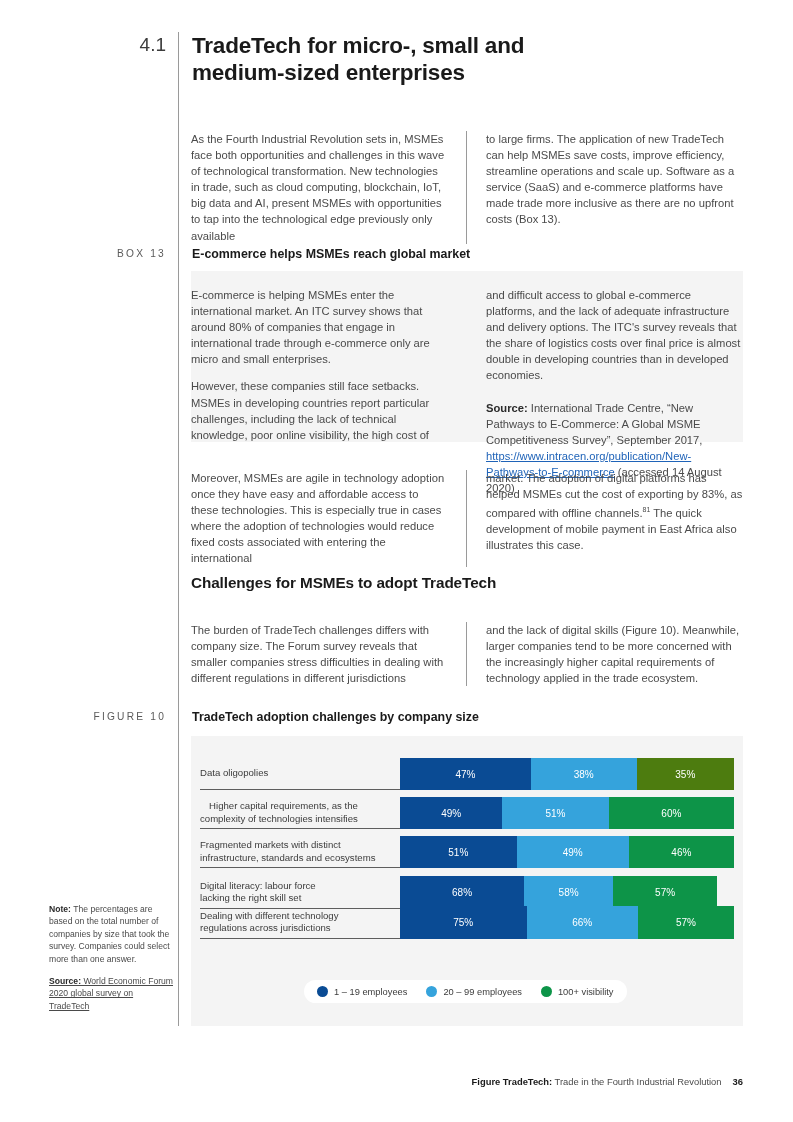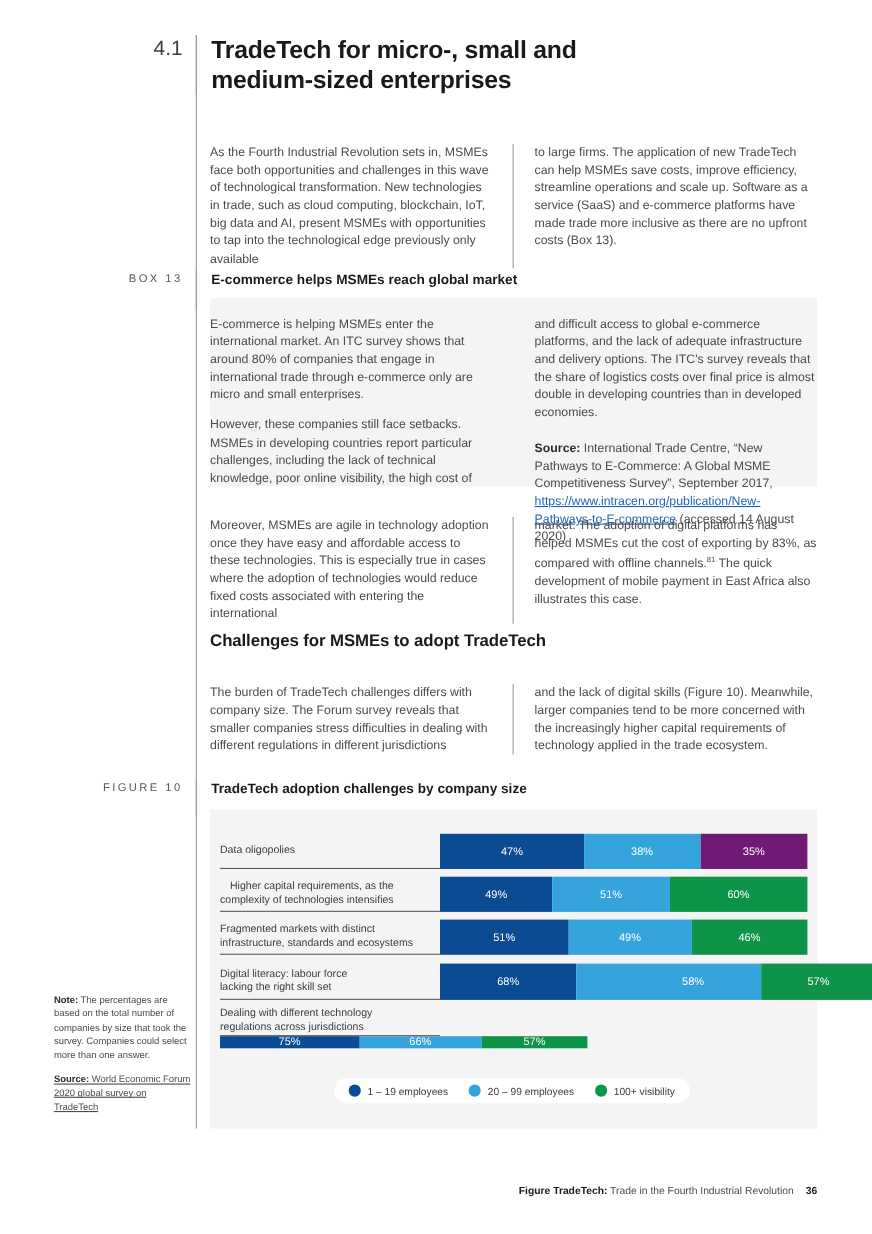--- a/index.html
+++ b/index.html
@@ -326,21 +326,21 @@
   <div class="chart" id="chart">
       <div class="bar-row" style="top: 22px; height: 32px;">
         <div class="bar-label">
           <div>
             <div>Data oligopolies</div>
           </div>
         </div>
         <div class="bar-track">
           <div class="seg" style="background: rgb(10, 75, 148); width: 130.817px;">47%</div>
           <div class="seg" style="background: rgb(53, 163, 220); width: 105.767px;">38%</div>
-          <div class="seg" style="background: #701a75; width: 97.4167px;">35%</div>
+          <div class="seg" style="background: #4d7c0f; width: 97.4167px;">35%</div>
         </div>
       </div>
       <div class="bar-row" style="top: 61px; height: 32px; text-align: right;">
         <div class="bar-label">
           <div>
             <div>Higher capital requirements, as the</div>
             <div>complexity of technologies intensifies</div>
           </div>
         </div>
         <div class="bar-track">
@@ -364,25 +364,25 @@
       </div>
       <div class="bar-row" style="top: 140px; height: 33px;">
         <div class="bar-label">
           <div>
             <div>Digital literacy: labour force</div>
             <div>lacking the right skill set</div>
           </div>
         </div>
         <div class="bar-track">
           <div class="seg" style="background: rgb(10, 75, 148); width: 124.109px;">68%</div>
-          <div class="seg" style="background: rgb(53, 163, 220); width: 124px; padding-left: 44px;">58%</div>
+          <div class="seg" style="background: rgb(53, 163, 220); width: 89px;">58%</div>
           <div class="seg" style="background: rgb(13, 148, 72); width: 104.033px;">57%</div>
         </div>
       </div>
-      <div class="bar-row" style="top: 180px; height: 33px; flex-direction: column;">
+      <div class="bar-row" style="top: 170px; height: 33px;">
         <div class="bar-label">
           <div>
             <div>Dealing with different technology</div>
             <div>regulations across jurisdictions</div>
           </div>
         </div>
         <div class="bar-track">
           <div class="seg" style="background: rgb(10, 75, 148); width: 126.515px;">75%</div>
           <div class="seg" style="background: rgb(53, 163, 220); width: 111.333px;">66%</div>
           <div class="seg" style="background: rgb(13, 148, 72); width: 96.1515px;">57%</div>

